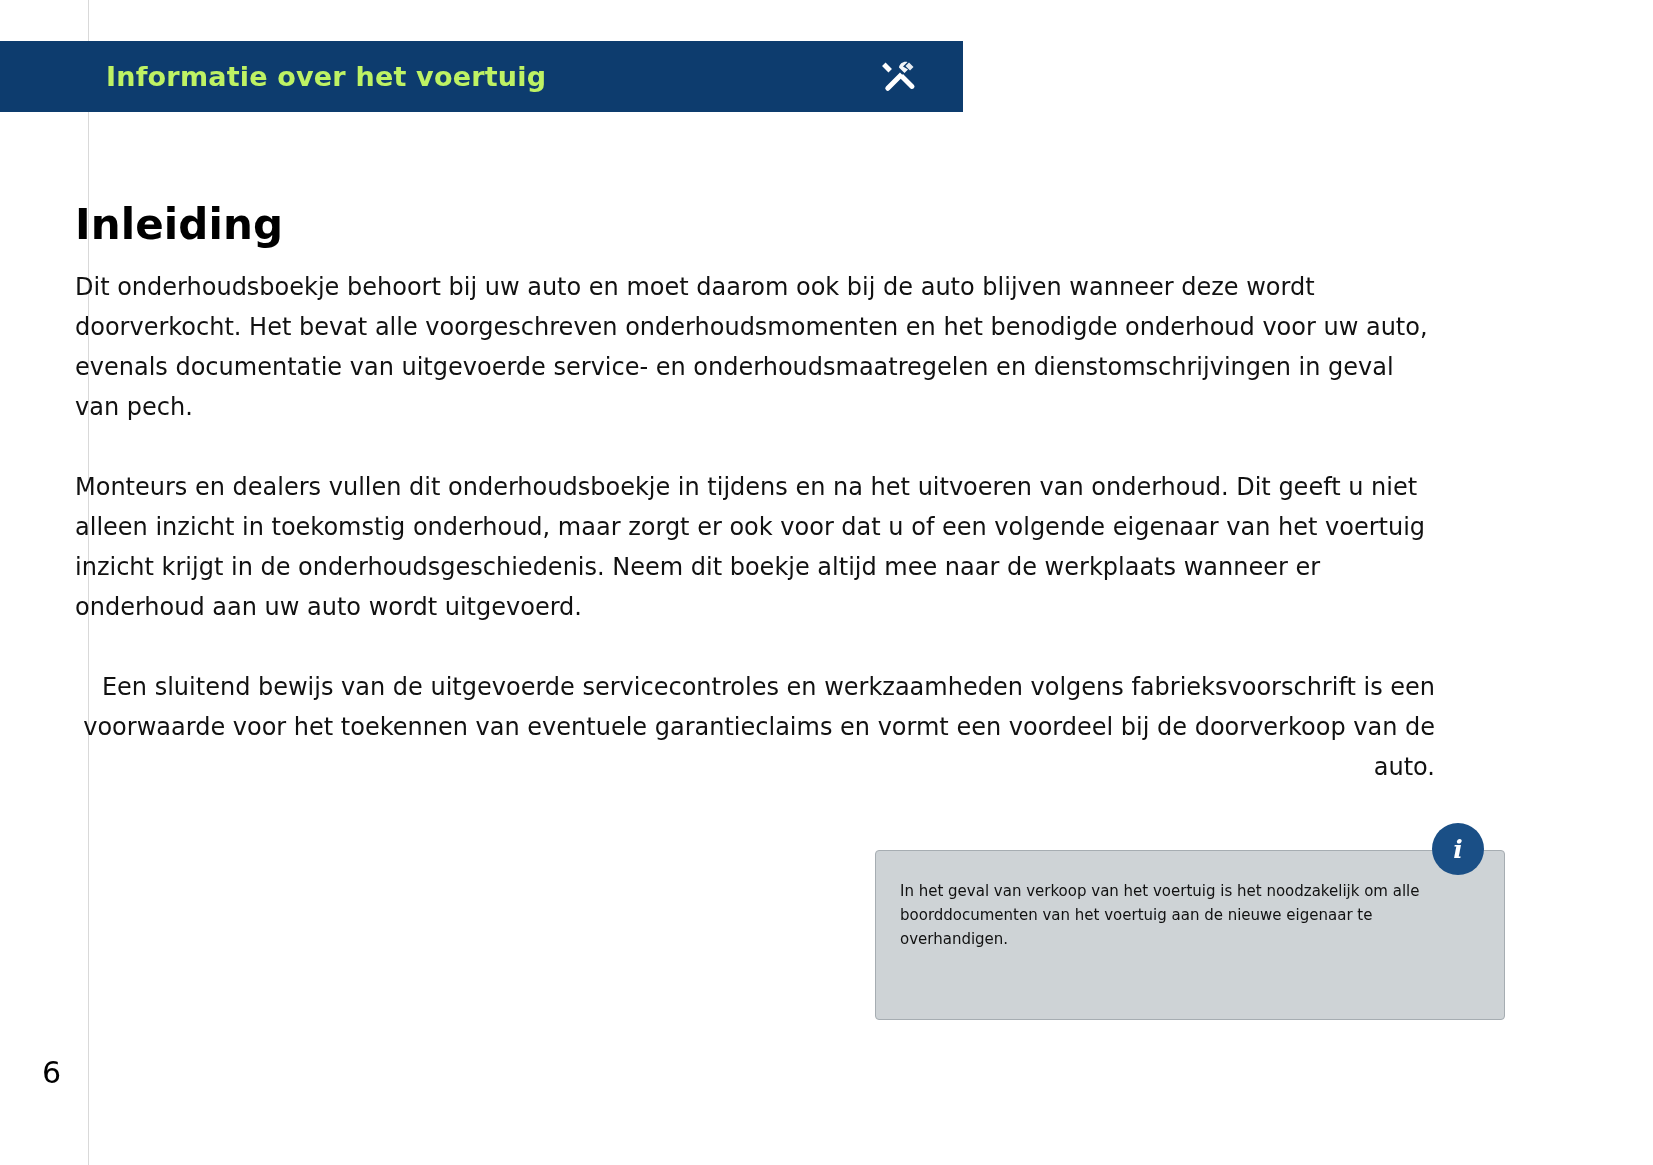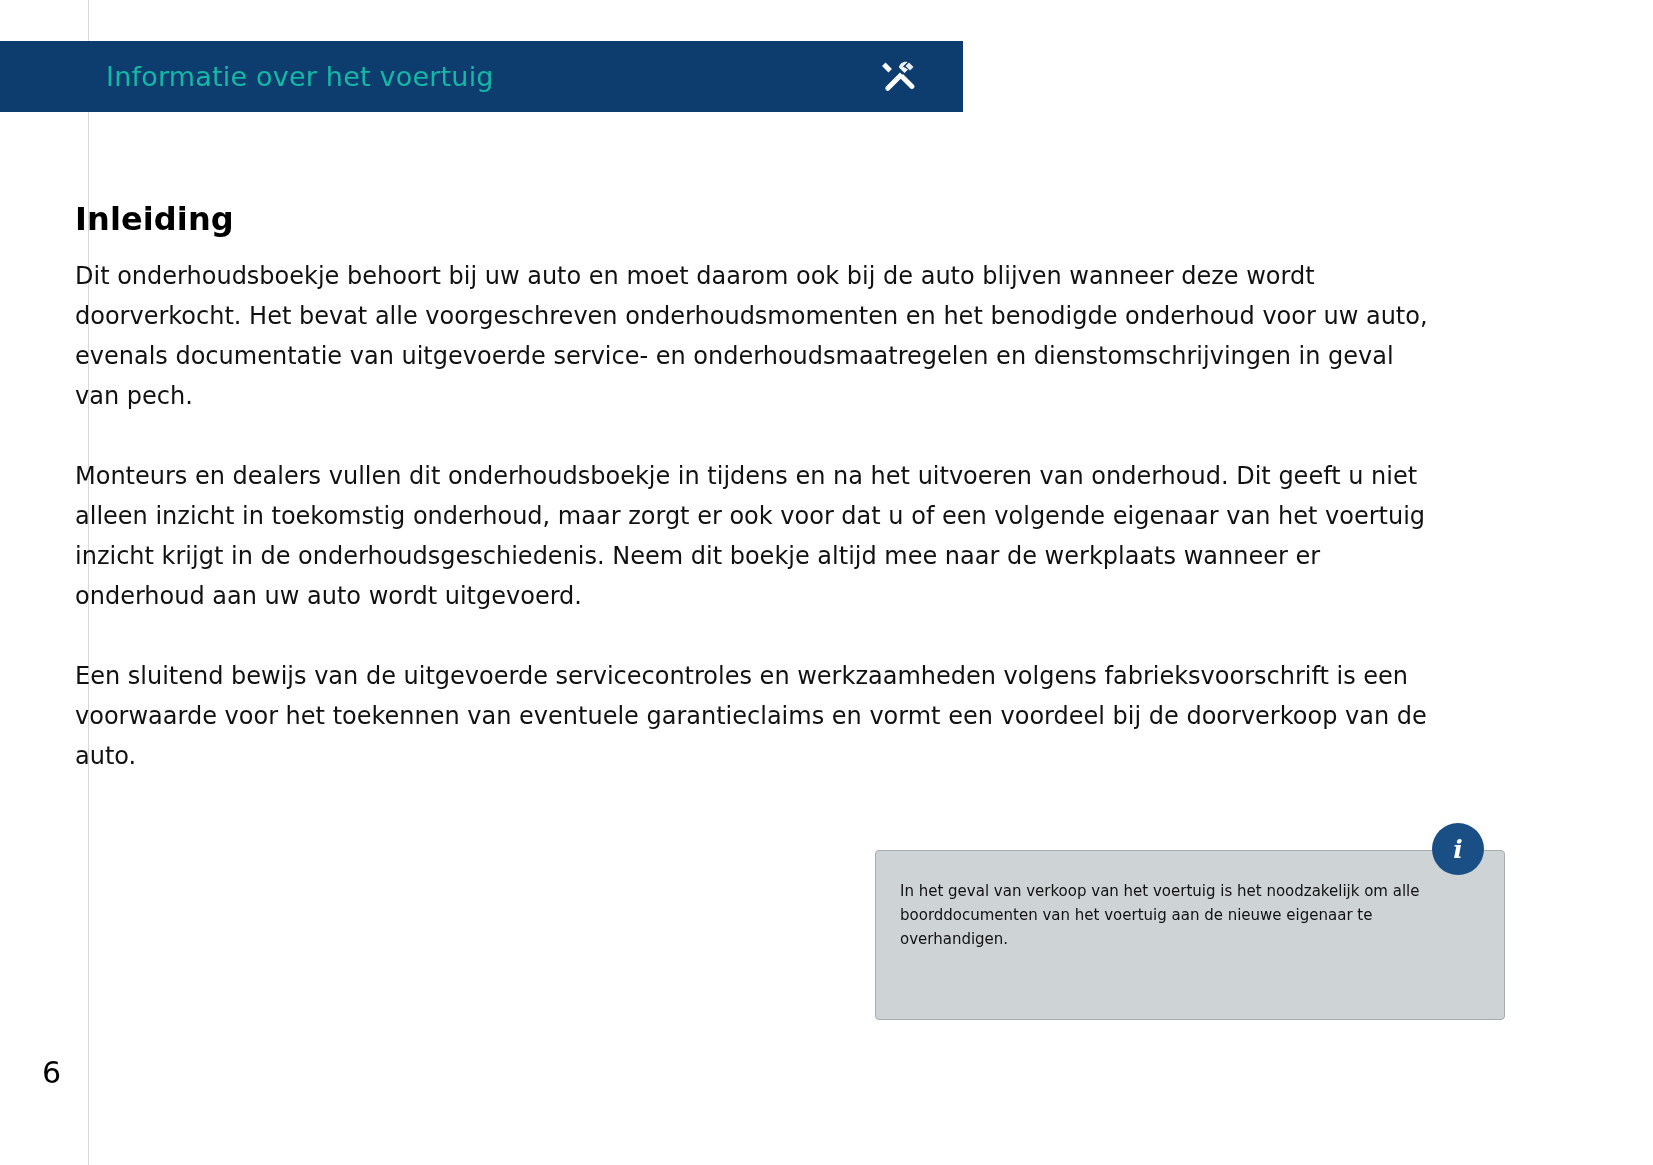--- a/index.html
+++ b/index.html
@@ -38,23 +38,23 @@
     left: 0;
     top: 41px;
     width: 963px;
     height: 71px;
     background: #0d3c6e;
     display: flex;
     align-items: center;
     box-sizing: border-box;
   }
   .header-title {
-    color: #14b8a6;
+    color: #bef264;
     font-size: 27px;
-    font-weight: normal;
+    font-weight: bold;
     letter-spacing: 0.2px;
     margin-left: 106px;
     white-space: nowrap;
   }
   .header-icon {
     position: absolute;
     right: 44px;
     top: 50%;
     transform: translateY(-50%);
     width: 40px;
@@ -65,34 +65,34 @@
   }
 
   
   .content {
     position: absolute;
     left: 75px;
     top: 200px;
     width: 1370px;
   }
   .section-title {
-    font-size: 32px;
+    font-size: 42px;
     font-weight: bold;
     color: #000000;
     margin: 0 0 18px 0;
     letter-spacing: 0.1px;
   }
   .body-par {
     font-size: 24px;
     line-height: 40px;
     color: #111111;
     margin: 0 0 40px 0;
     width: 1360px;
   }
-  .body-par:last-child { margin-bottom: 0; }
+  .body-par:last-child { margin-bottom: 0; text-align: right; }
 
   
   .note-wrap {
     position: absolute;
     left: 875px;
     top: 850px;
     width: 630px;
   }
   .note-box {
     position: relative;

